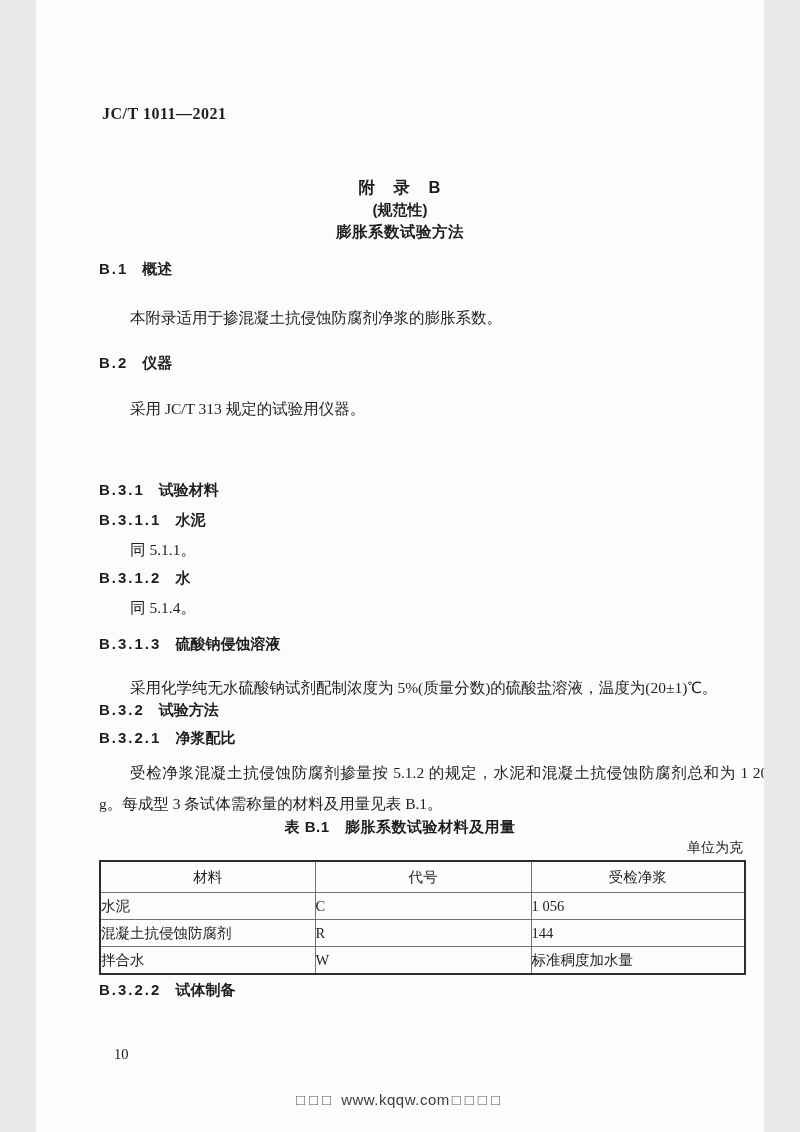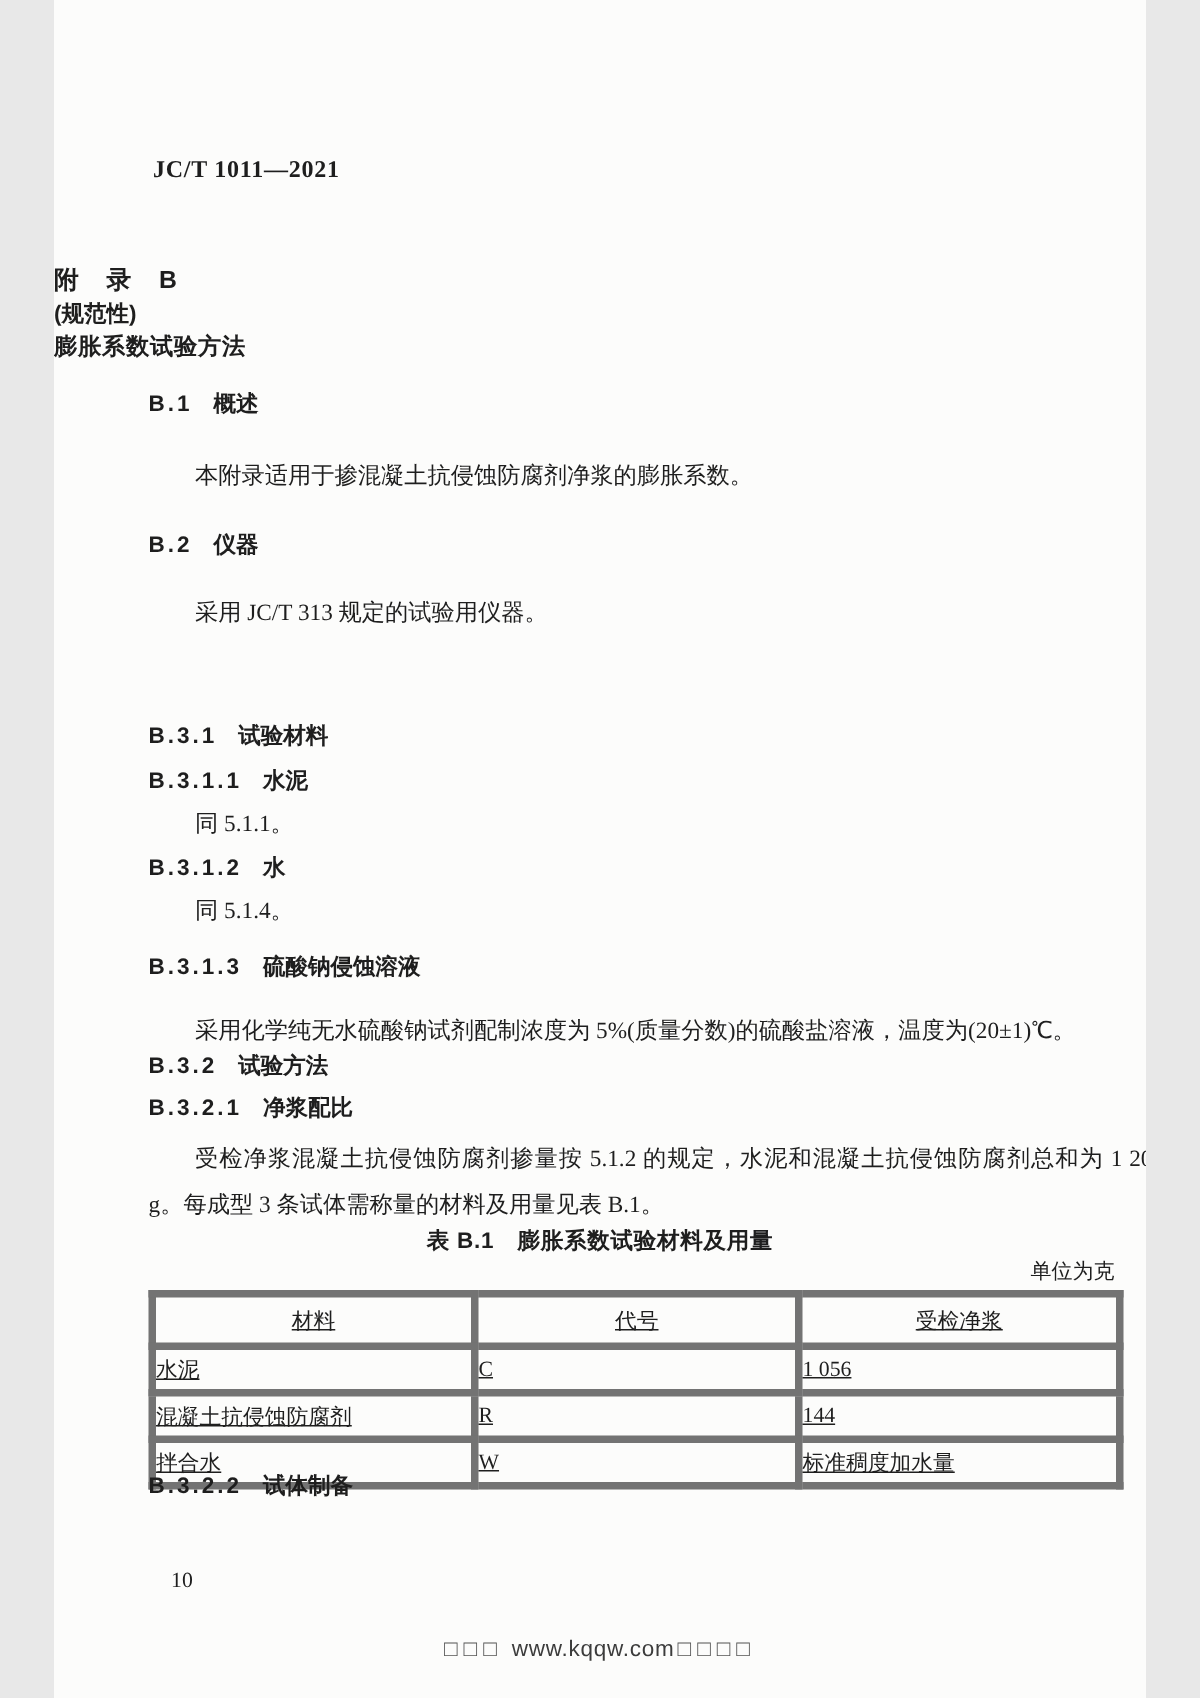--- a/index.html
+++ b/index.html
@@ -17,20 +17,21 @@
   .doc-code {
     top:105px; left:66px;
     font-family:"Liberation Serif", serif;
     font-weight:bold;
     font-size:16px;
     letter-spacing:0.5px;
   }
 
   .appendix-title {
     top:175px; left:0; right:0;
+    text-align:center;
     font-family:"Liberation Sans", sans-serif;
     font-weight:bold;
   }
   .appendix-title .l1 { font-size:16.5px; line-height:24px; letter-spacing:1px; }
   .appendix-title .l2 { font-size:15px;   line-height:22px; }
   .appendix-title .l3 { font-size:15.5px; line-height:22px; letter-spacing:0.5px; }
 
   .heading {
     left:63px; width:677px;
     font-family:"Liberation Sans", sans-serif;
@@ -66,27 +67,26 @@
   }
 
   table.materials {
     top:860px; left:63px;
     border-collapse:collapse;
     width:645px;
     table-layout:fixed;
   }
   table.materials { border:2px solid #2d2d2d; }
   table.materials th, table.materials td {
-    border:5px solid #737373;
+    border:1px solid #737373;
     vertical-align:middle;
     font-weight:normal;
     font-size:14.5px;
     padding:0;
     font-family:"Liberation Serif", serif;
-    text-decoration:underline;
   }
   table.materials th { height:30px; }
   table.materials td { height:26px; }
 
   .page-number {
     top:1046px; left:78px;
     font-size:14.5px;
   }
 
   .watermark {

